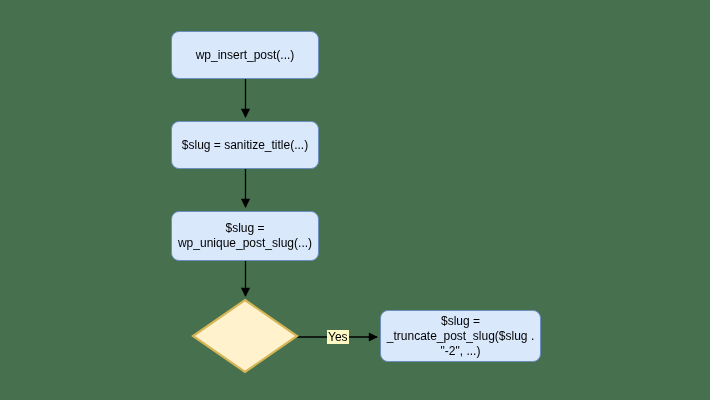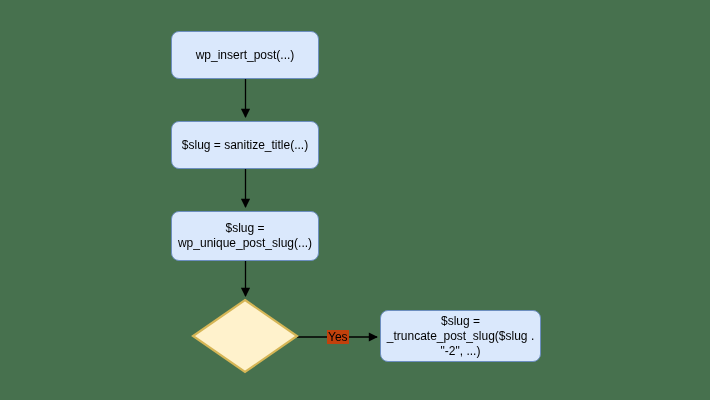--- a/index.html
+++ b/index.html
@@ -40,21 +40,21 @@
     white-space: pre-line;
   }
   .diamond-label {
     position: absolute;
     display: flex;
     align-items: center;
     justify-content: center;
   }
   .edge-label {
     position: absolute;
-    background: #c2410c;
+    background: #fef9c3;
     color: #000000;
     font-size: 12px;
     line-height: 14px;
     padding: 0 1px;
   }
 </style>
 </head>
 <body>
 
 <div class="canvas">

